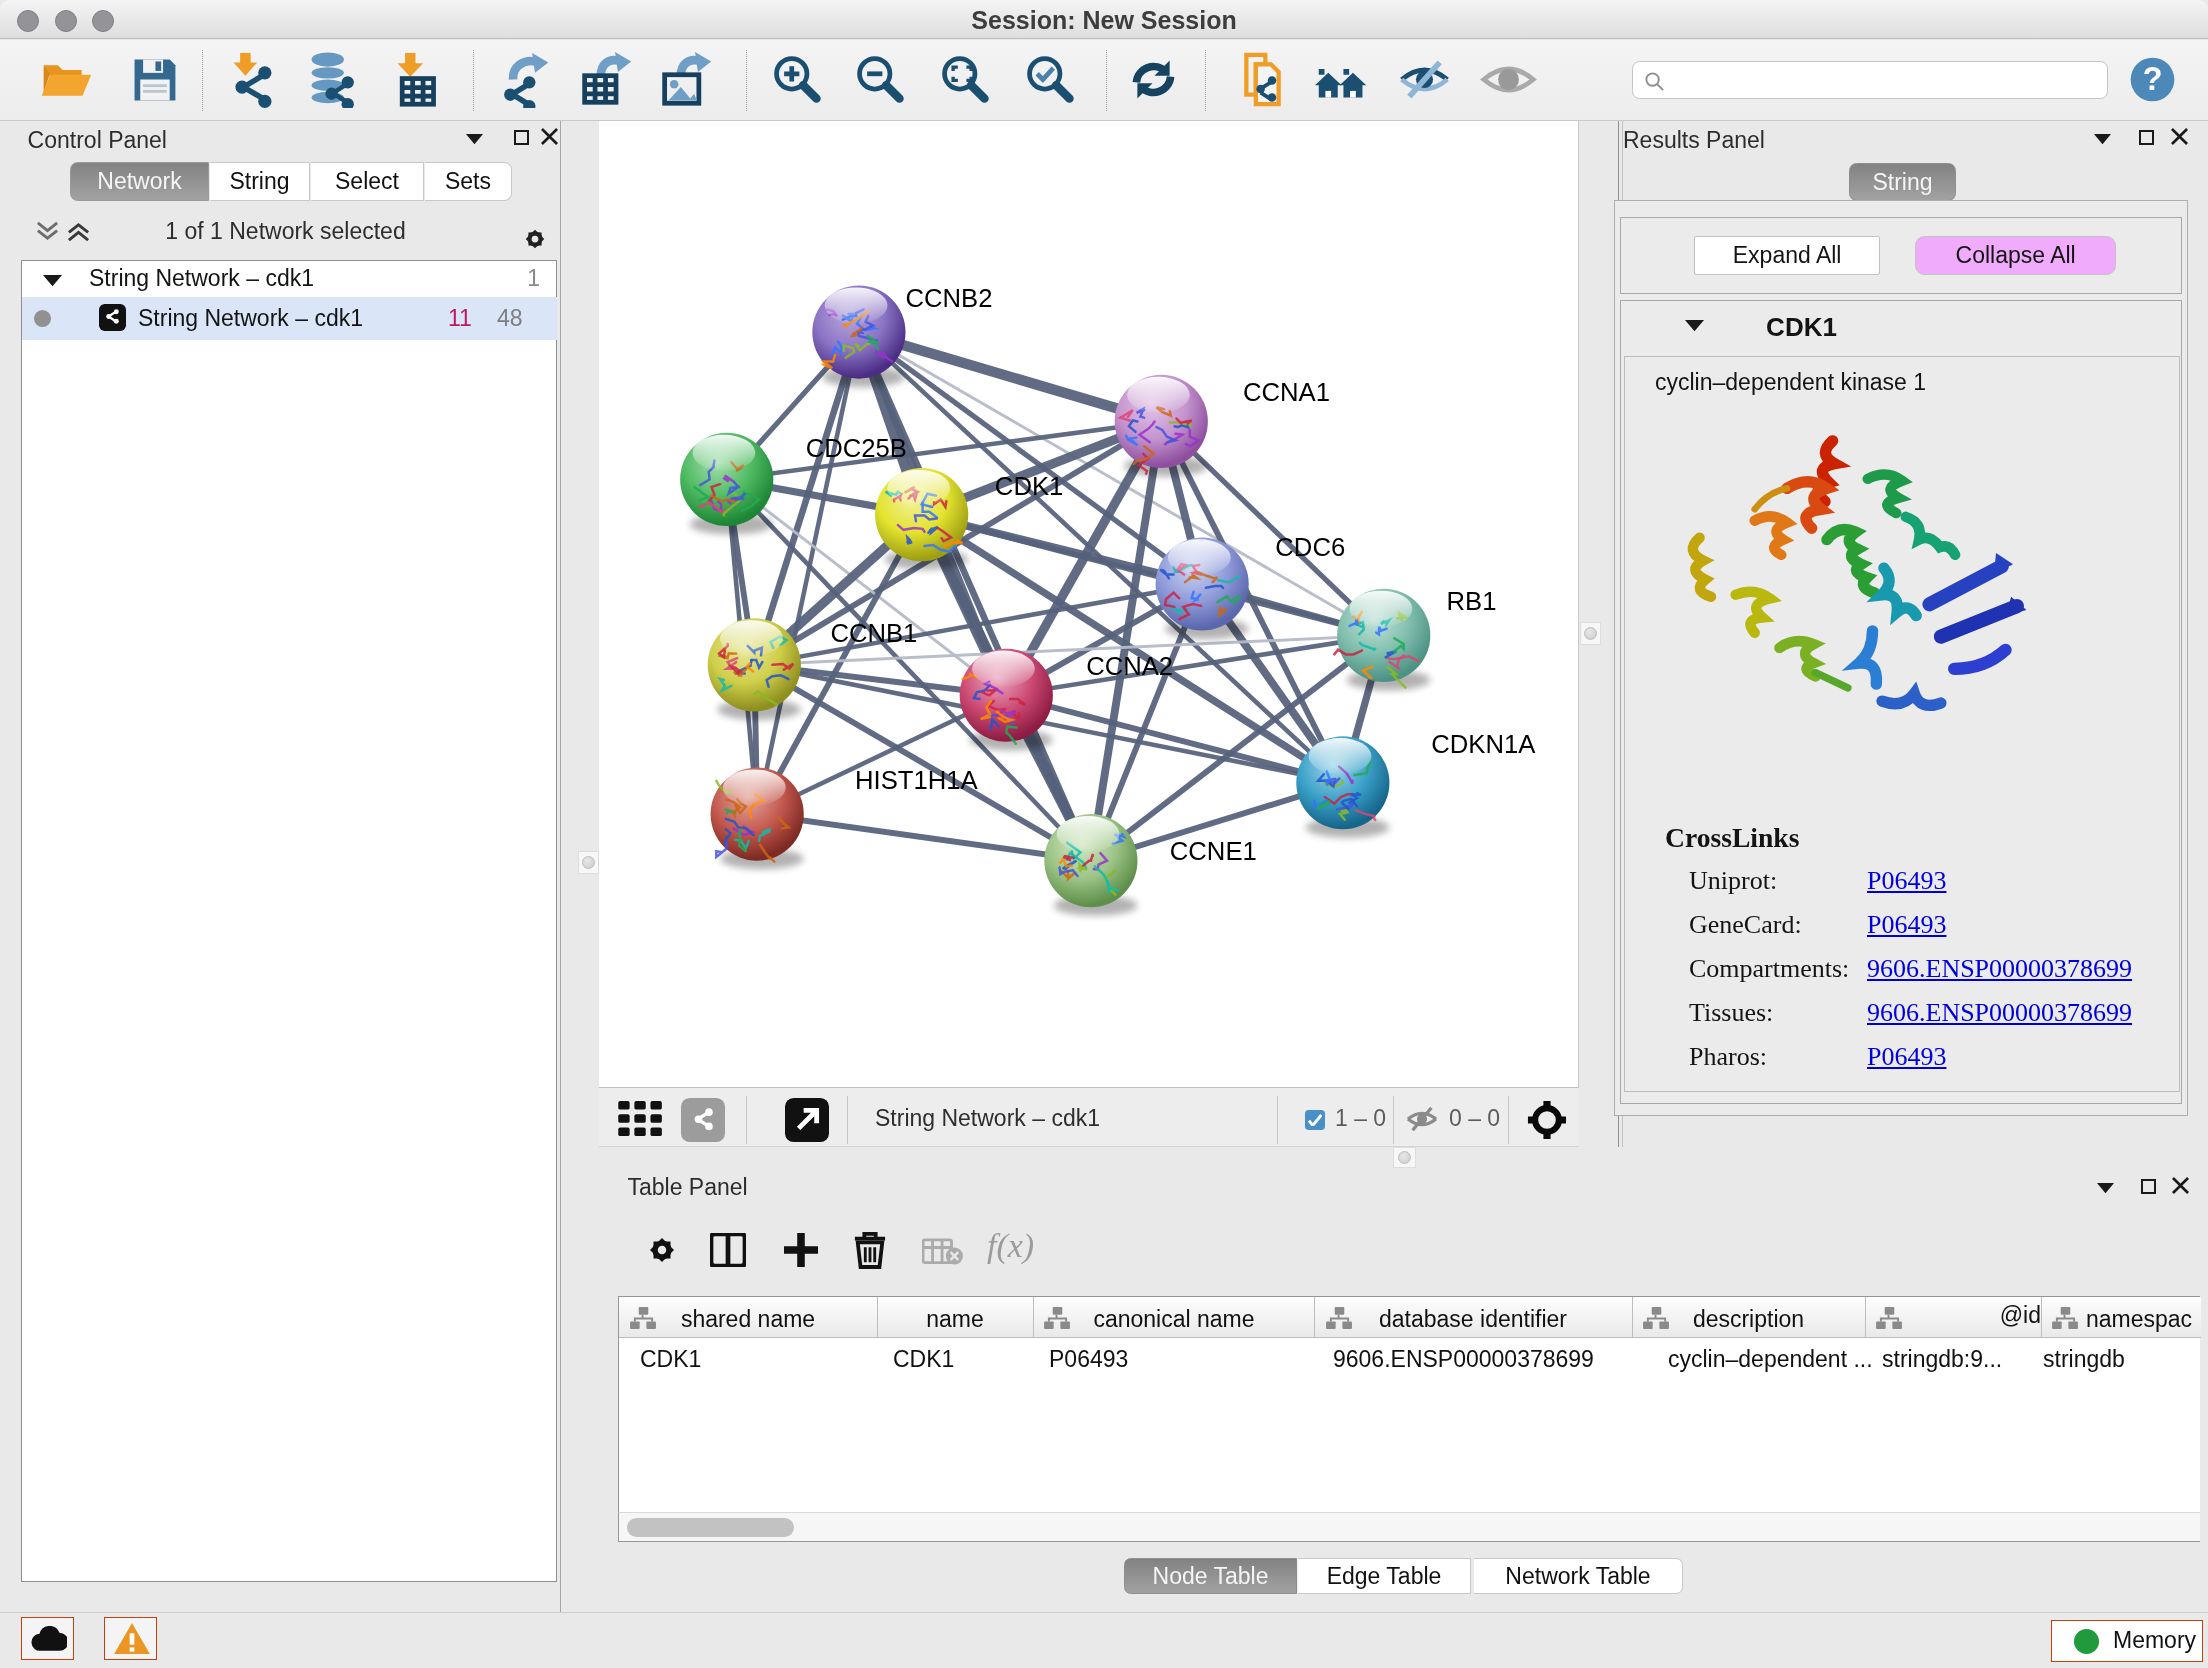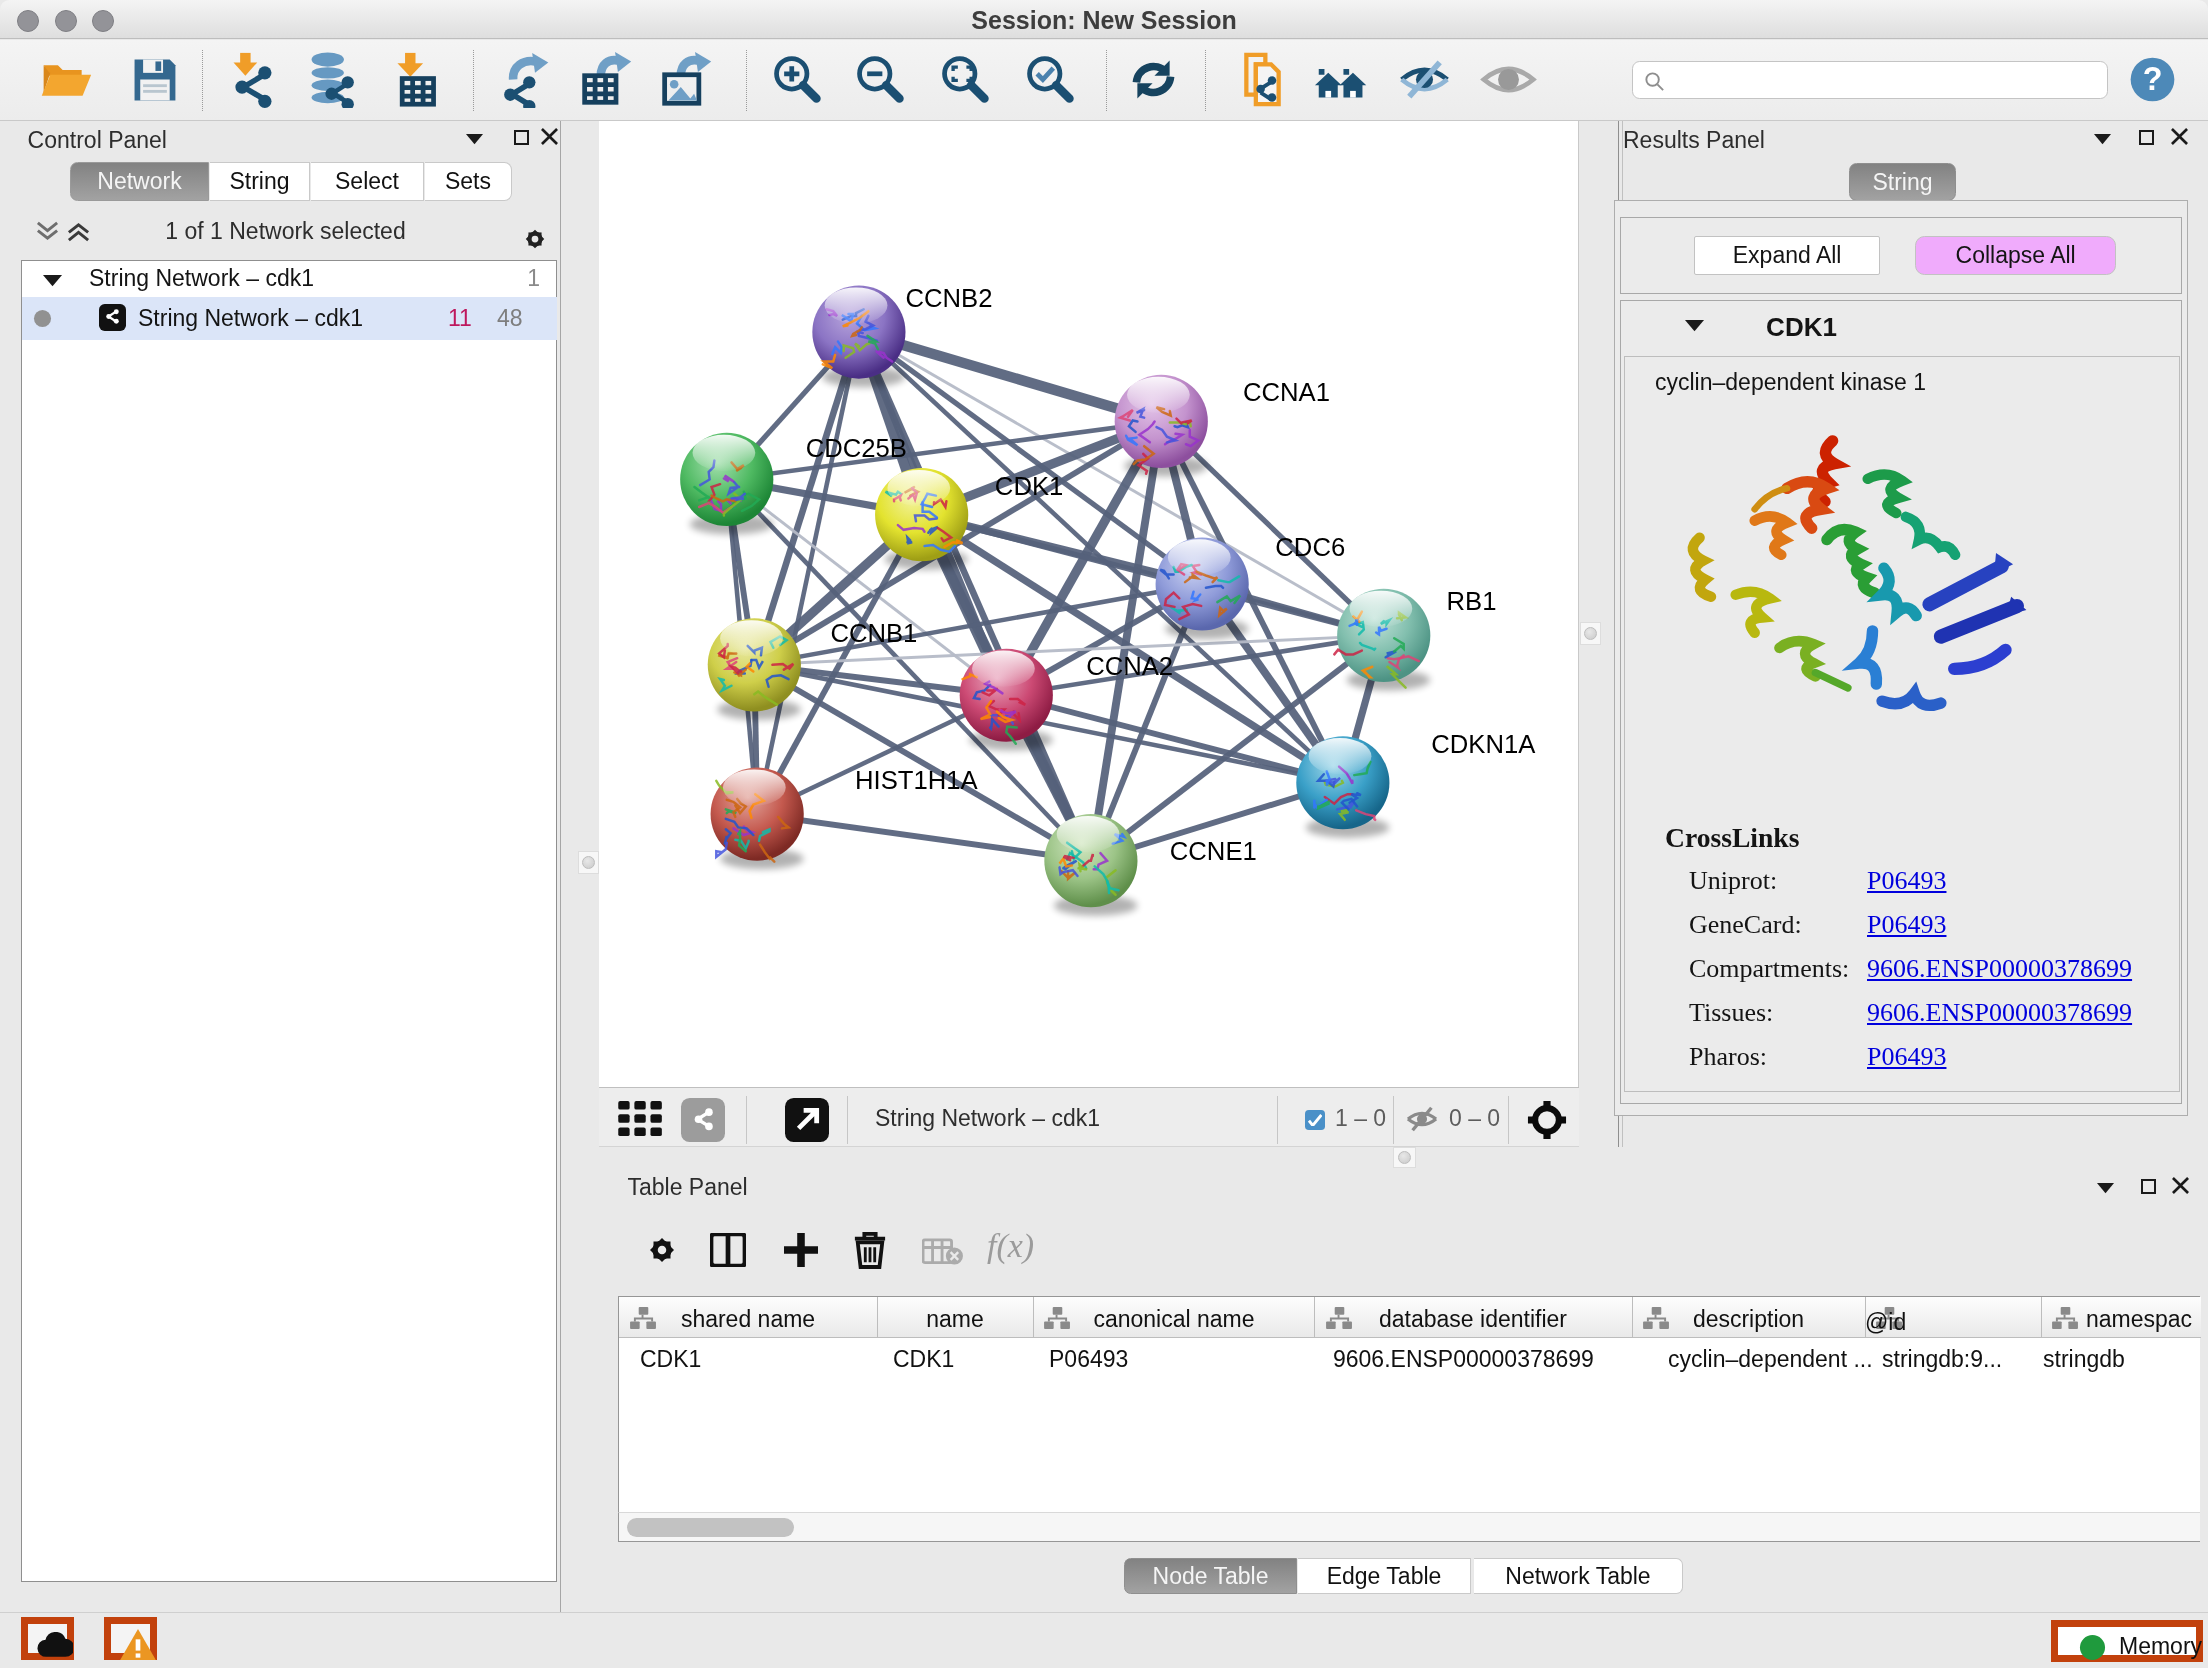--- a/index.html
+++ b/index.html
@@ -24,21 +24,21 @@
   background:#fff; border-right:1px solid #c9c9c9; }
 #netbar { position:absolute; left:599px; top:1087px; width:980px; height:60px;
   background:#ededed; border-top:1px solid #bfbfbf; border-bottom:1px solid #d4d4d4; }
 #rline1 { position:absolute; left:1618px; top:121px; width:1px; height:1026px; background:#8f8f8f; }
 #rline2 { position:absolute; left:1622px; top:121px; width:1px; height:1026px; background:#c0c0c0; }
 .knob { position:absolute; width:21px; height:23px; background:#f7f7f7; border:1px solid #dddddd; }
 .knob i { display:block; margin:3.8px auto; width:13.3px; height:13.3px; border-radius:50%;
   background:radial-gradient(circle at 40% 35%, #e8e8e8, #c9c9c9); border:1px solid #bdbdbd; }
 #statusbar { position:absolute; left:0; top:1612px; width:2208px; height:56px;
   background:#e9e9e9; border-top:1px solid #cfcfcf; }
-.sbtn { position:absolute; top:3.8px; height:43px; background:#f4f4f4; border:7px solid #c2410c; }
+.sbtn { position:absolute; top:3.8px; height:43px; background:#f4f4f4; border:1px solid #c2410c; }
 .gray-tab { background:linear-gradient(#828282,#a2a2a2); color:#f5f5f5; }
 .white-tab { background:#fff; color:#111; }
 </style>
 </head>
 <body>
 <div id="titlebar">
   <div class="tl" style="left:17px;"></div>
   <div class="tl" style="left:55px;"></div>
   <div class="tl" style="left:92px;"></div>
   <div id="titletext">Session: New Session</div>
@@ -772,21 +772,21 @@
       </svg>
   <div class="abs" style="left:1013px;top:8.6px;width:233px;text-align:center;font-size:23px;color:#111;">description</div>
   <svg class="abs" style="left:1257px;top:9.5px;width:27px;height:23px;" viewBox="0 0 28 24">
         <g fill="#8a8a8a">
           <rect x="9" y="0" width="10" height="8" rx="1"></rect>
           <rect x="0" y="15" width="10" height="8" rx="1"></rect>
           <rect x="17" y="15" width="10" height="8" rx="1"></rect>
           <path d="M13 8v4M5 15v-3h18v3M5 12h18" stroke="#8a8a8a" stroke-width="2" fill="none"></path>
         </g>
       </svg>
-  <div class="abs" style="left:1246px;top:12px;width:176px;text-align:left;font-size:23px;color:#111;">@id</div>
+  <div class="abs" style="left:1246px;top:5px;width:176px;text-align:right;font-size:23px;color:#111;">@id</div>
   <svg class="abs" style="left:1433px;top:9.5px;width:27px;height:23px;" viewBox="0 0 28 24">
         <g fill="#8a8a8a">
           <rect x="9" y="0" width="10" height="8" rx="1"></rect>
           <rect x="0" y="15" width="10" height="8" rx="1"></rect>
           <rect x="17" y="15" width="10" height="8" rx="1"></rect>
           <path d="M13 8v4M5 15v-3h18v3M5 12h18" stroke="#8a8a8a" stroke-width="2" fill="none"></path>
         </g>
       </svg>
   <div class="abs" style="left:1422px;top:8.6px;width:160px;text-align:left;padding-left:45px;font-size:23px;color:#111;">namespac</div>
   <div class="abs" style="left:258px;top:0;width:1px;height:41px;background:#bdbdbd;"></div>

